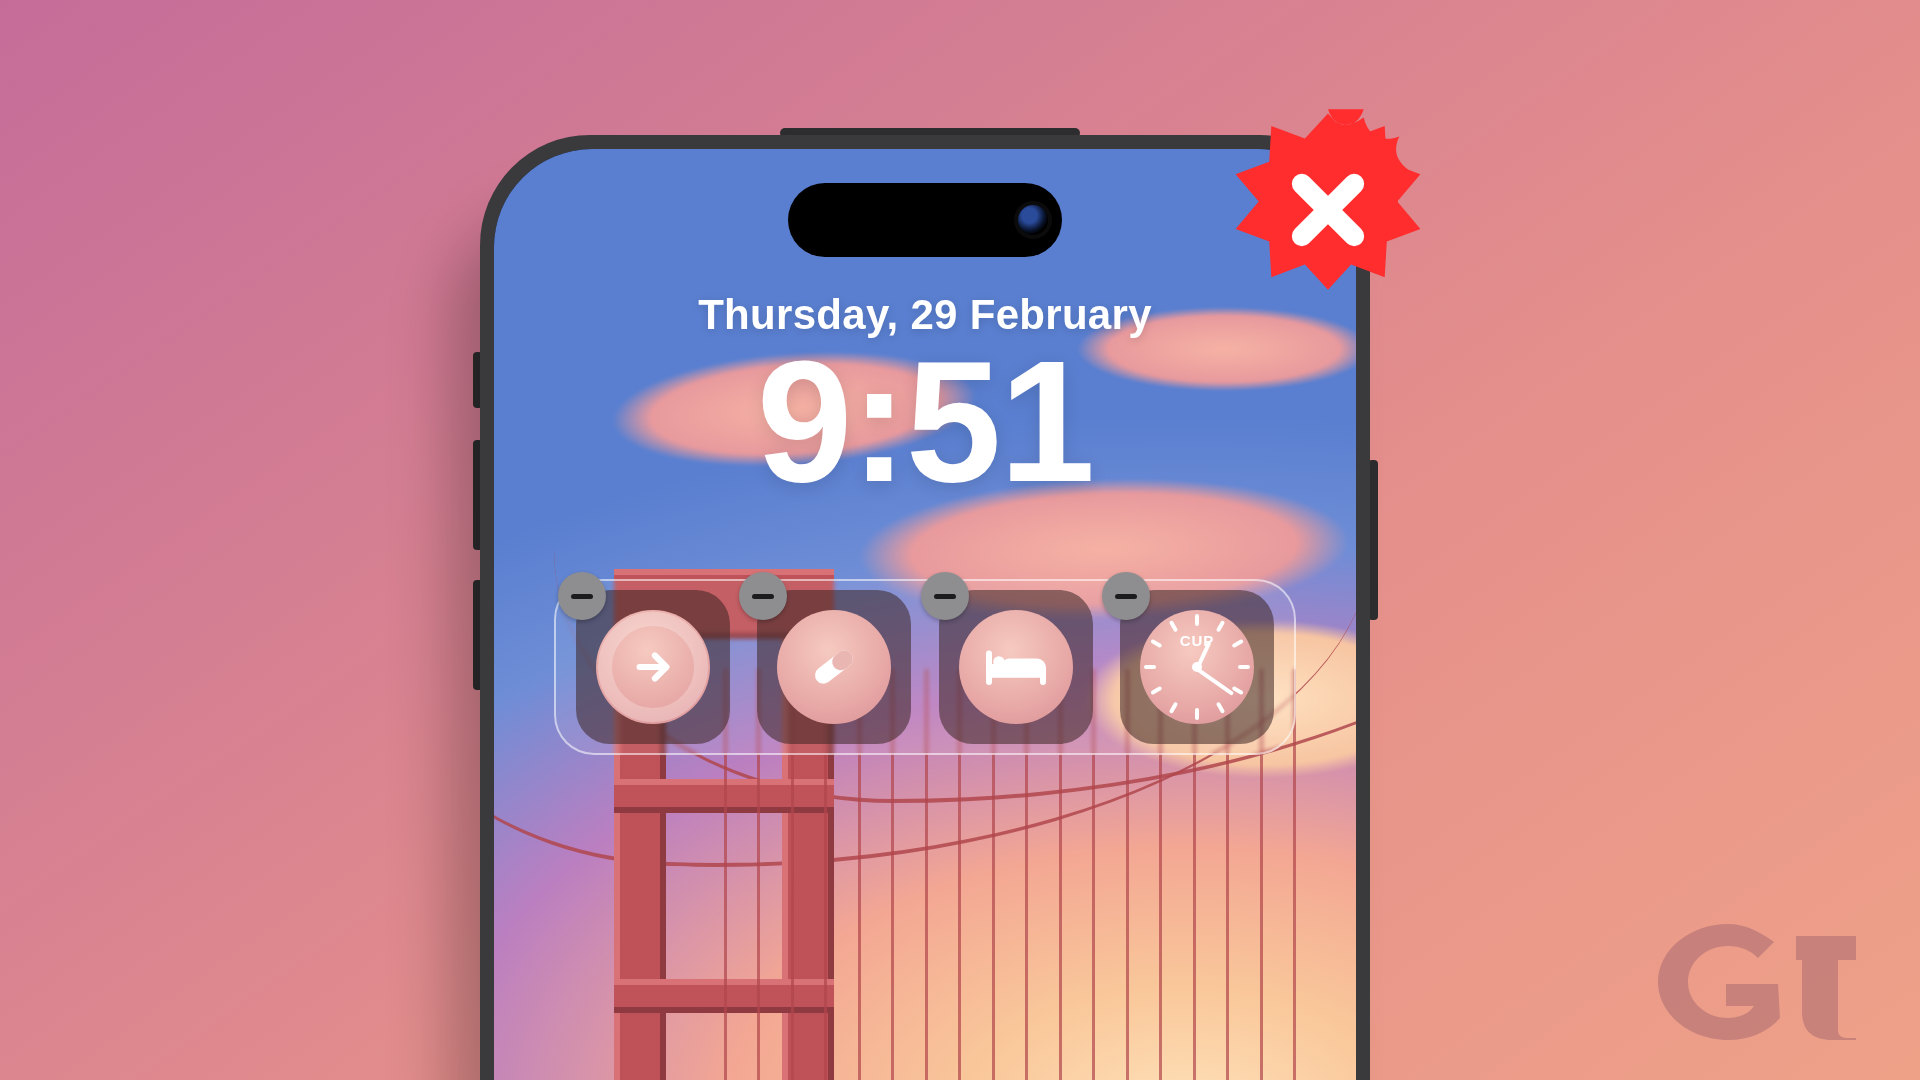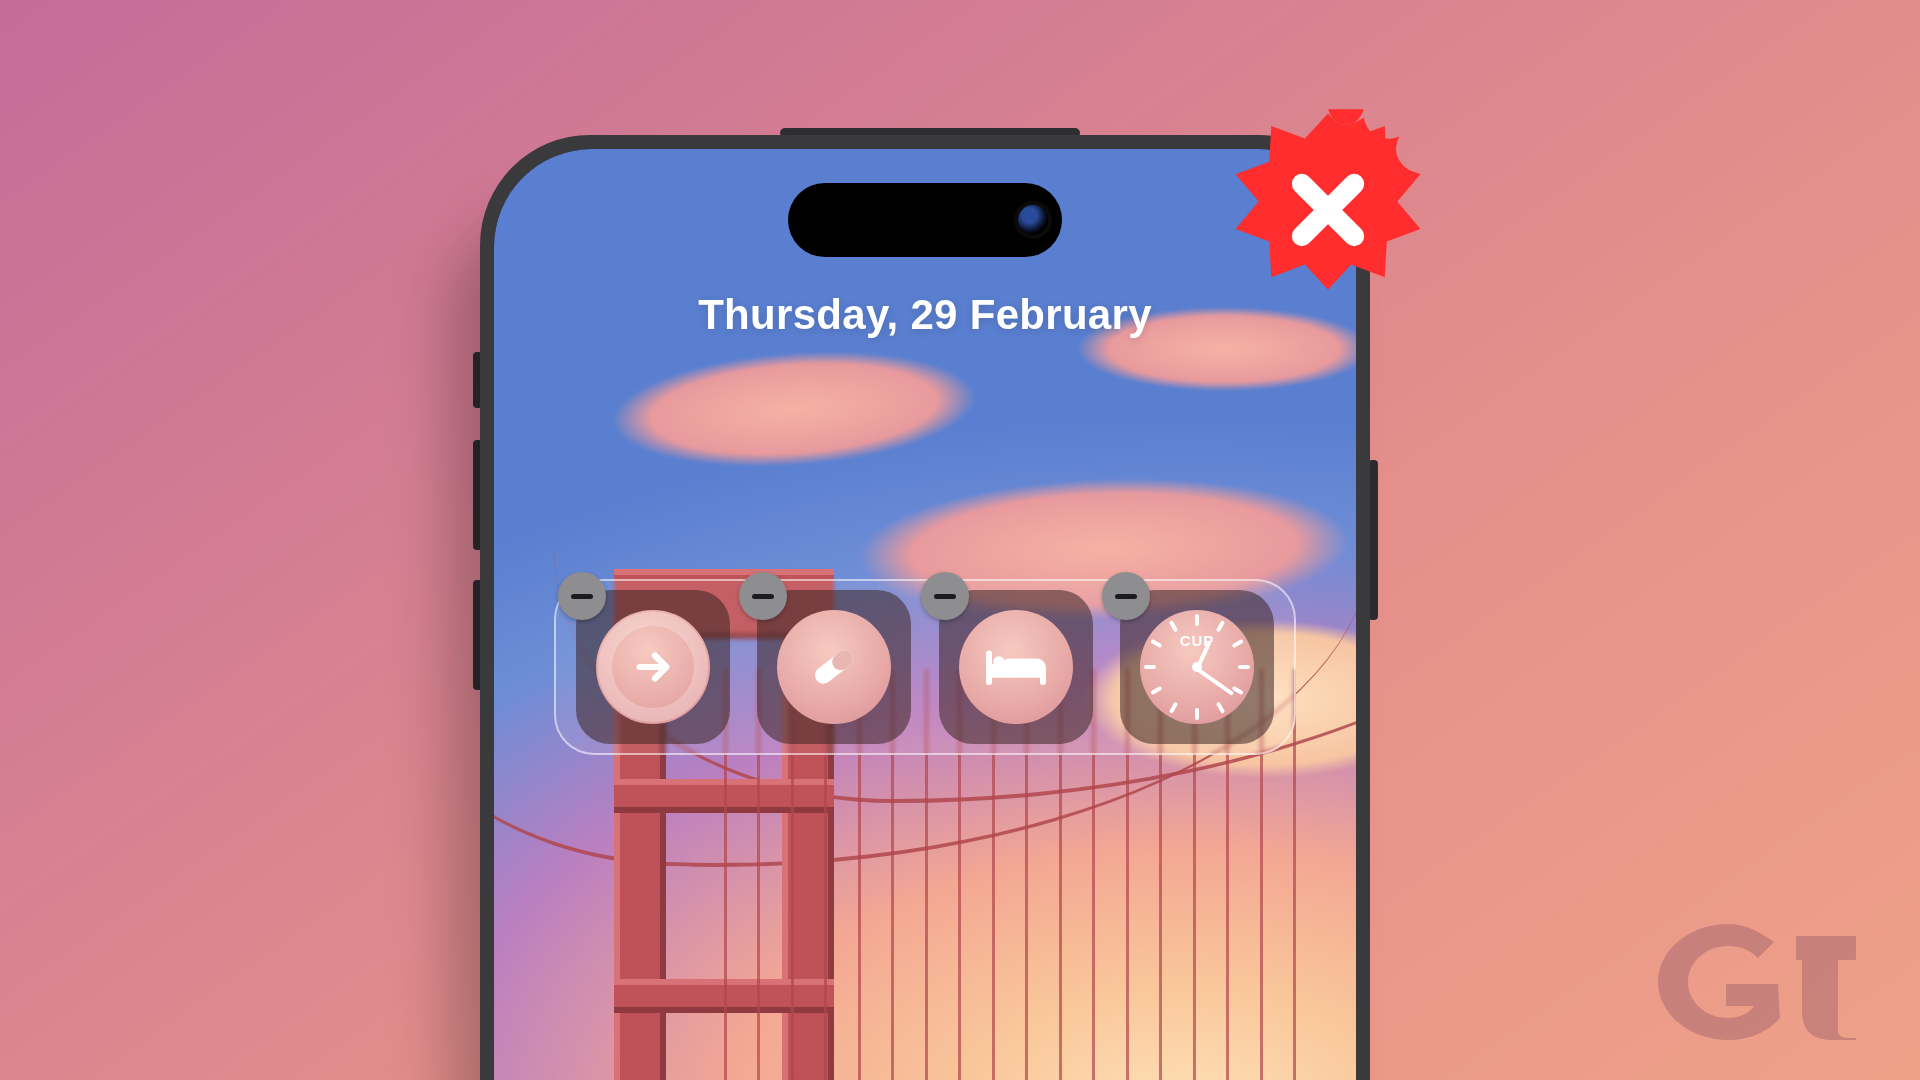--- a/index.html
+++ b/index.html
@@ -130,20 +130,21 @@
             <span></span>
             <span></span>
         </div>
       </div>
 
       <div class="island">
         <div class="cam"></div>
       </div>
 
       <div class="datetxt">Thursday, 29 February</div>
+      <div class="timetxt">9:51</div>
 
       <div class="tray">
 
         <div class="widget w-arrow">
           <div class="remove">
               <div class="bar"></div>
             </div>
           <div class="inner">
             <div class="ring">
               <svg viewBox="0 0 24 24" fill="none" stroke="#fff" stroke-width="3.2" stroke-linecap="round" stroke-linejoin="round">

